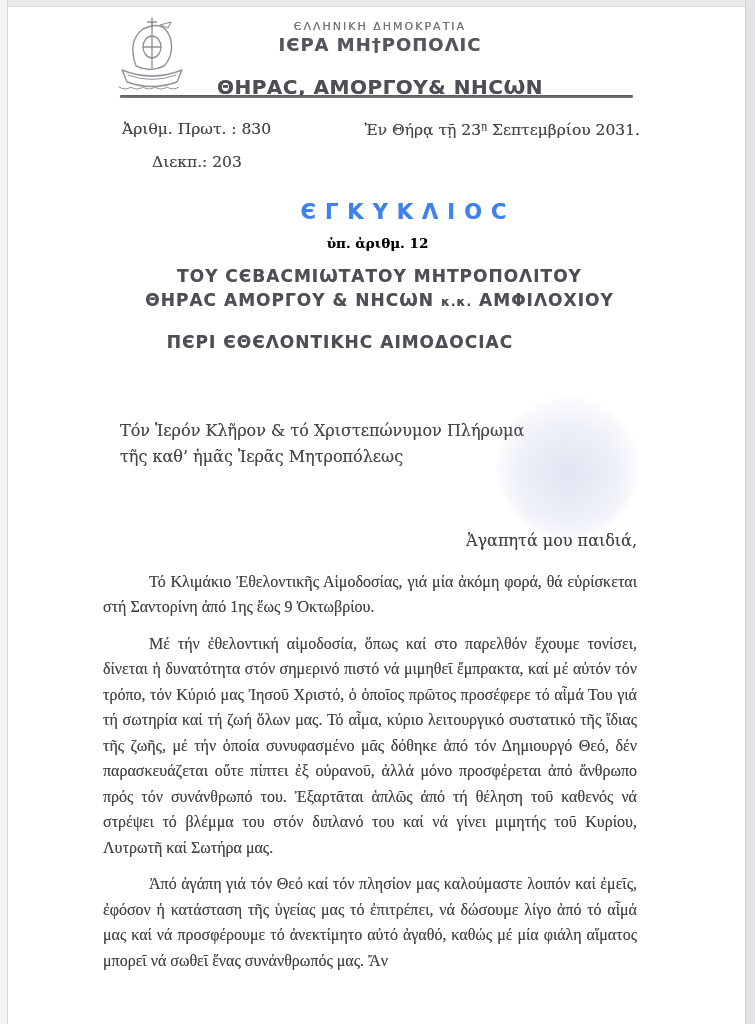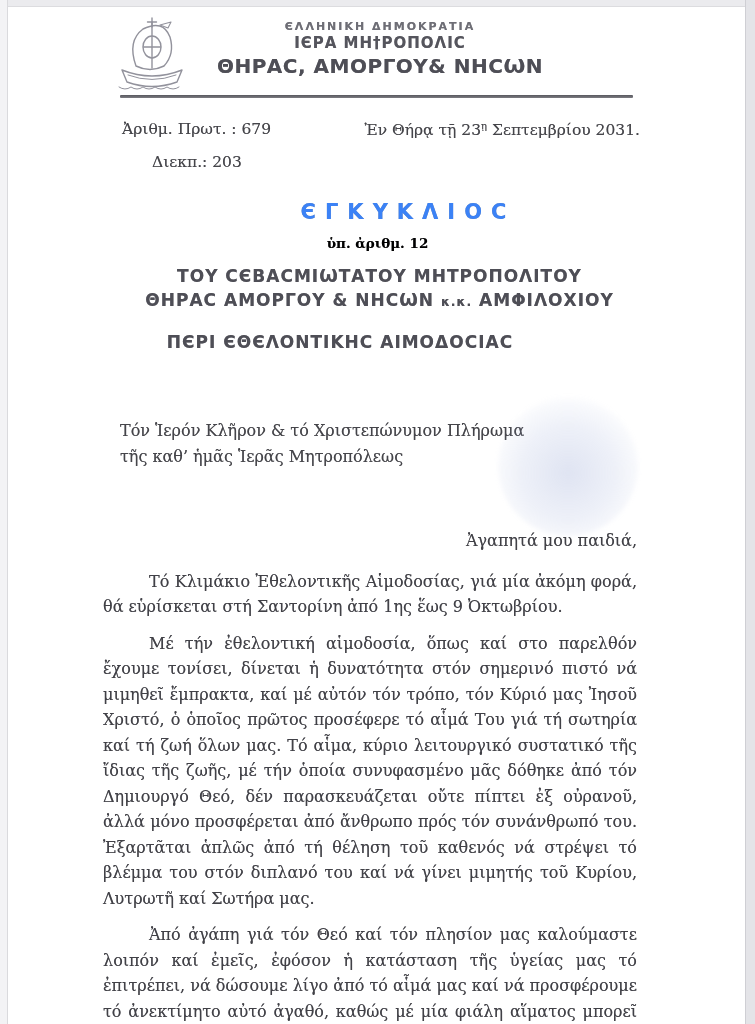--- a/index.html
+++ b/index.html
@@ -13,23 +13,23 @@
     text-shadow:0 0 .5px rgba(70,70,75,.55);
   }
   
   .edge-top{position:absolute;left:0;top:0;width:755px;height:6px;background:#ebebee;border-bottom:1px solid #dcdcdf;}
   .edge-left{position:absolute;left:0;top:0;width:7px;height:1024px;background:#f3f3f5;border-right:1px solid #dadadd;}
   .edge-right{position:absolute;right:0;top:0;width:9px;height:1024px;background:#e4e4e8;border-left:1px solid #cfcfd4;}
 
   
   .logo{position:absolute;left:106px;top:16px;}
   .lh-text{position:absolute;left:180px;top:20px;width:400px;text-align:center;font-family:"DejaVu Sans",sans-serif;}
-  .lh1{font-size:11px;letter-spacing:2px;color:#6e6e76;font-weight:700;}
-  .lh2{font-size:15px;letter-spacing:1px;color:#55555d;font-weight:bold;margin-top:1px;}
-  .lh3{font-size:20px;letter-spacing:.5px;color:#4e4e56;font-weight:bold;margin-top:2px;}
+  .lh1{font-size:11px;letter-spacing:2px;color:#6e6e76;font-weight:400;}
+  .lh2{font-size:18px;letter-spacing:1px;color:#55555d;font-weight:bold;margin-top:1px;}
+  .lh3{font-size:20px;letter-spacing:.5px;color:#4e4e56;font-weight:bold;margin-top:20px;}
   .lh4{font-size:10.5px;color:#5c5c64;margin-top:6px;letter-spacing:.3px;}
   .lh4 .thira{letter-spacing:2px;font-weight:600;}
   .email{color:#2b50c0;text-decoration:underline;cursor:pointer;}
   .rule{position:absolute;left:120px;top:95px;width:513px;height:3px;background:linear-gradient(#58585e,#7c7c82);border-radius:1px;}
 
   
   .ref-protocol{position:absolute;left:122px;top:120px;font-size:15.5px;}
   .ref-date{position:absolute;right:115px;top:120px;font-size:15.5px;}
   .ref-date sup{font-size:10px;}
   .ref-dispatch{position:absolute;left:152px;top:153px;font-size:15.5px;}
@@ -51,21 +51,21 @@
   .recipient .to{margin-bottom:6px;}
 
   
   .stamp{position:absolute;left:498px;top:396px;width:140px;height:140px;border-radius:50%;
     background:radial-gradient(circle at 50% 55%, rgba(150,165,212,.30) 0%, rgba(160,175,218,.18) 45%, rgba(170,185,222,.07) 68%, transparent 75%);
     filter:blur(2px);}
 
   
   .body{position:absolute;left:103px;top:528px;width:534px;font-size:16px;line-height:25.5px;text-align:justify;color:#414147;}
   .greeting{margin:0 0 15px 0;text-align:right;}
-  .body p{margin:0 0 11px 0;text-indent:46px;}
+  .body p{margin:0 0 11px 0;text-indent:46px;font-family:Liberation Serif, serif;}
   .body p:last-child{margin-bottom:0;}
 </style>
 </head>
 <body>
 
 <div class="page">
 
   <div class="edge-top"></div>
   <div class="edge-left"></div>
   <div class="edge-right"></div>
@@ -85,21 +85,21 @@
   </svg>
 
   <div class="lh-text">
     <div class="lh1">ЄΛΛΗΝΙΚΗ ΔΗΜΟΚΡΑΤΙΑ</div>
     <div class="lh2">ΙЄΡΑ ΜΗ†ΡΟΠΟΛΙC</div>
     <div class="lh3">ΘΗΡΑC, ΑΜΟΡΓΟΥ&amp; ΝΗCѠΝ</div>
   </div>
 
   <div class="rule"></div>
 
-  <div class="ref-protocol">Ἀριθμ. Πρωτ. : 679</div>
+  <div class="ref-protocol">Ἀριθμ. Πρωτ. : 830</div>
   <div class="ref-date">
     <span>Ἐν Θήρᾳ τῇ 23</span><sup>ῃ</sup><span> Σεπτεμβρίου 2031.</span>
   </div>
   <div class="ref-dispatch">Διεκπ.: 203</div>
 
   <div class="title-main">ЄΓΚΥΚΛΙΟC</div>
   <div class="title-num">ὑπ. ἀριθμ. 12</div>
   <div class="title-line tl1">ΤΟΥ CЄΒΑCΜΙѠΤΑΤΟΥ ΜΗΤΡΟΠΟΛΙΤΟΥ</div>
   <div class="title-line tl2">
     <span>ΘΗΡΑC ΑΜΟΡΓΟΥ &amp; ΝΗCѠΝ</span>

